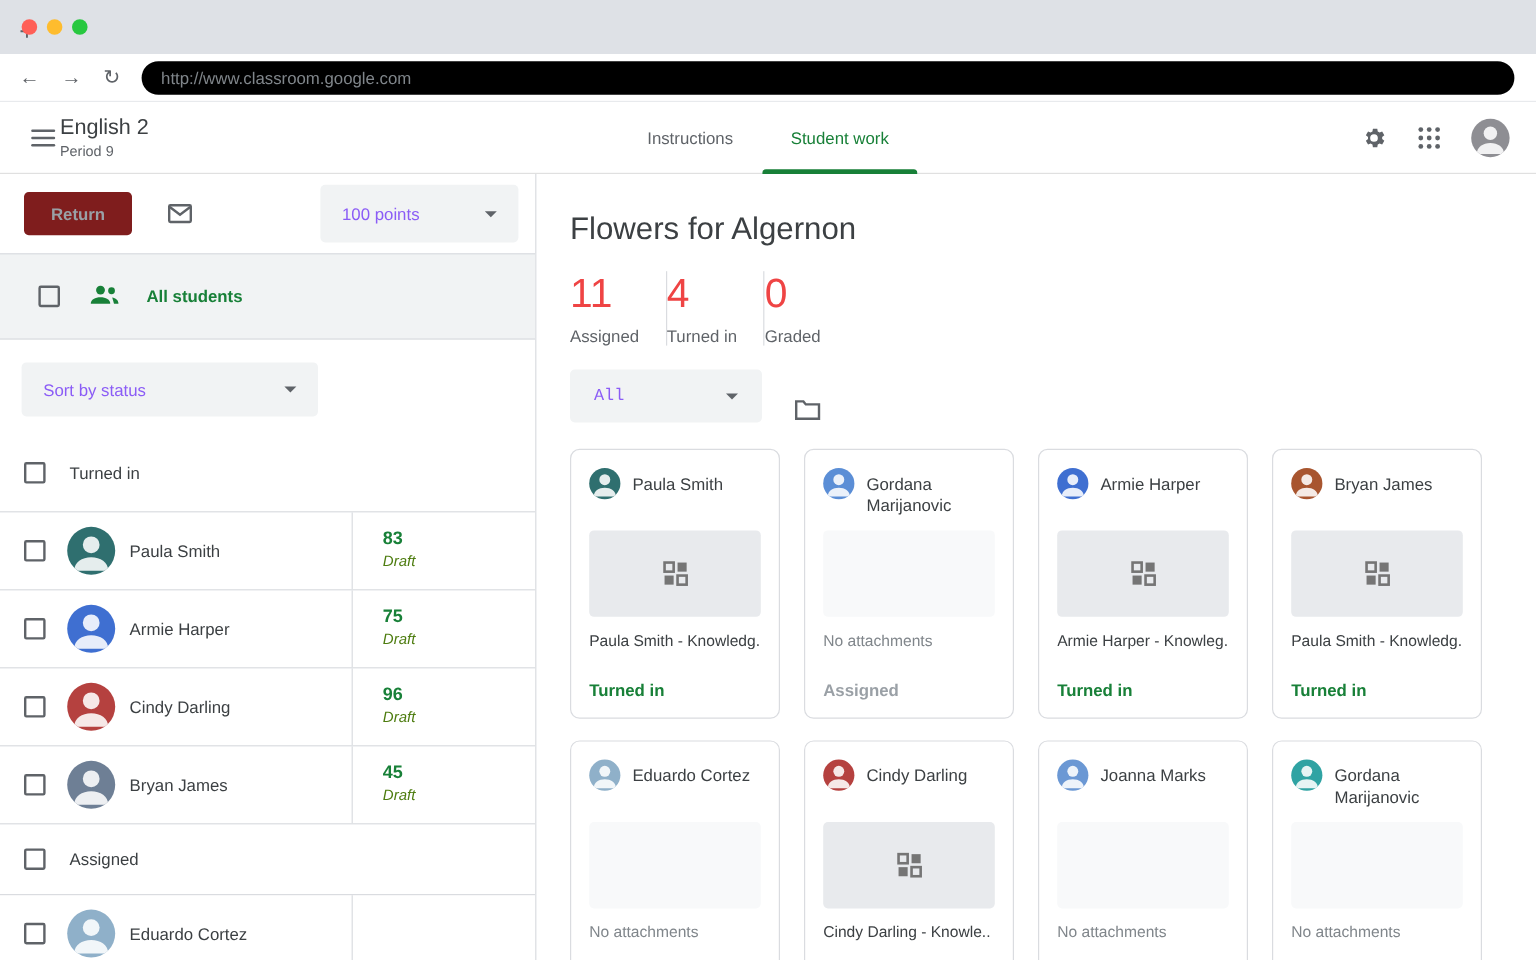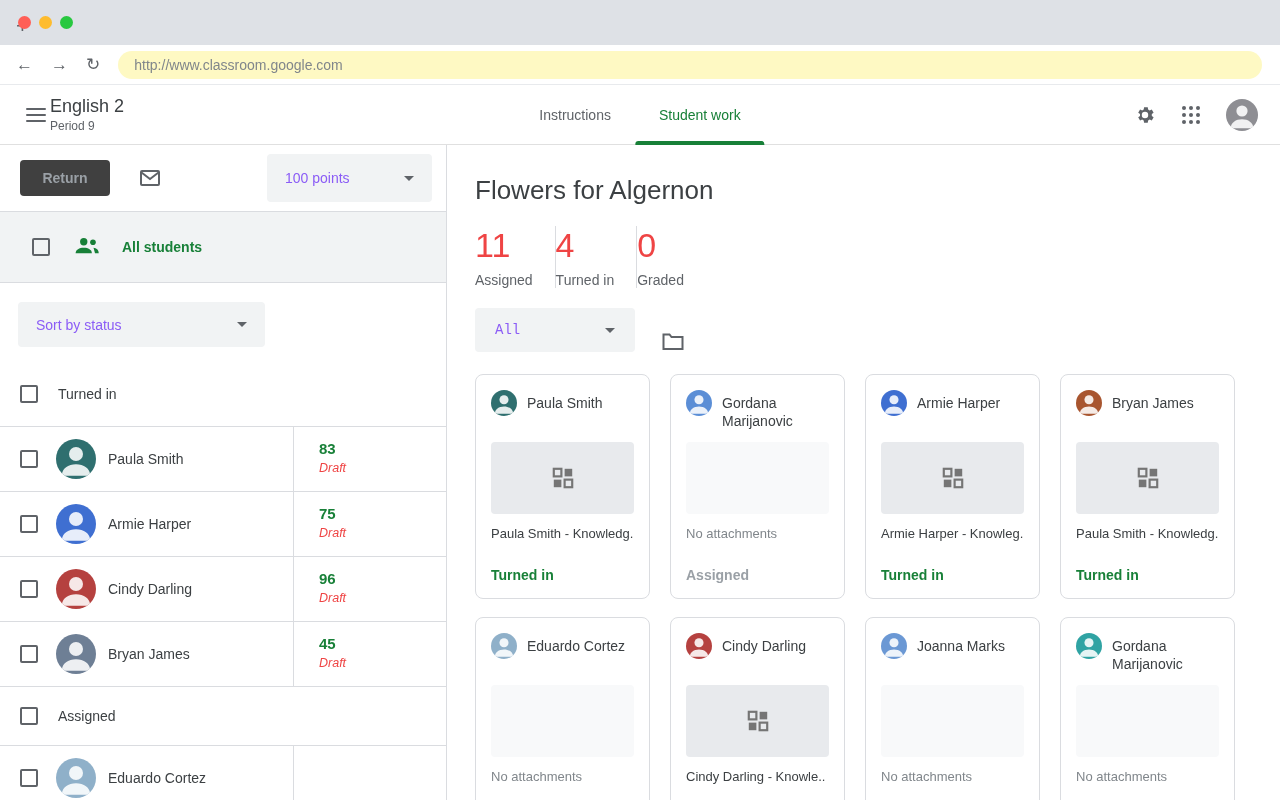--- a/index.html
+++ b/index.html
@@ -12,21 +12,21 @@
   .tl { width:13px; height:13px; border-radius:50%; }
   .tl.red { background:#FF5F57; } .tl.yellow { background:#FEBC2E; } .tl.green { background:#28C840; }
   .btab { margin-left:85px; width:248px; height:37px; background:#fff; border-radius:10px 10px 0 0;
           display:flex; align-items:center; padding:0 12px; gap:10px; }
   .favicon { width:18px; height:18px; border-radius:3px; background:#188038; display:flex; align-items:center; justify-content:center; flex:none; }
   .btab-title { font-size:13px; color:#202124; flex:1; }
   .tab-close { color:#5F6368; font-size:15px; cursor:default; }
   .new-tab { color:#5F6368; font-size:22px; font-weight:300; margin:0 0 6px 16px; }
   .urlbar { height:40px; background:#fff; display:flex; align-items:center; padding:0 18px 0 16px; gap:18px; border-bottom:1px solid #E8EAED; }
   .nav-ic { color:#5F6368; font-size:17px; line-height:1; }
-  .url-pill { flex:1; height:28px; border-radius:14px; background:#fef9c3; display:flex; align-items:center; padding:0 16px; font-size:14px; color:#80868B; }
+  .url-pill { flex:1; height:28px; border-radius:14px; background:#000000; display:flex; align-items:center; padding:0 16px; font-size:14px; color:#80868B; }
 
   
   .appheader { height:60px; border-bottom:1px solid #E0E0E0; display:flex; align-items:center; position:relative; }
   .hamburger { width:20px; margin-left:26px; display:flex; flex-direction:column; gap:4px; }
   .hamburger span { height:2px; background:#5F6368; border-radius:1px; }
   .course { margin-left:4px; }
   .course-title { font-size:18px; color:#3C4043; }
   .course-sub { font-size:12px; color:#5F6368; margin-top:2px; }
   .tabbar { position:absolute; left:50%; transform:translateX(-50%); height:60px; display:flex; }
   .htab { height:60px; display:flex; align-items:center; padding:0 24px; font-size:14px; font-weight:normal; color:#5F6368; position:relative; }
@@ -36,21 +36,21 @@
   .apps-grid { width:18px; height:18px; display:grid; grid-template-columns:repeat(3,1fr); gap:3px; }
   .apps-grid i { width:4px; height:4px; border-radius:50%; background:#5F6368; }
 
   
   .content { display:flex; height:655px; }
   .sidebar { width:447px; flex:none; border-right:1px solid #DADCE0; overflow:hidden; }
   .main { flex:1; overflow:hidden; padding-left:28px; }
 
   
   .sb-toolbar { height:66px; display:flex; align-items:center; padding:0 14px 0 20px; }
-  .return-btn { width:90px; height:36px; background:#404040; border:none; border-radius:4px; color:#9AA0A6; font-size:14px; font-weight:bold; font-family:inherit; }
+  .return-btn { width:90px; height:36px; background:#7f1d1d; border:none; border-radius:4px; color:#9AA0A6; font-size:14px; font-weight:bold; font-family:inherit; }
   .mail-wrap { margin-left:28px; display:flex; }
   .chip { background:#F1F3F4; border-radius:4px; display:flex; align-items:center; font-size:14px; color:#8b5cf6; }
   .points-dd { margin-left:auto; width:165px; height:48px; padding:0 18px; }
   .caret { width:0; height:0; border-left:5px solid transparent; border-right:5px solid transparent; border-top:5px solid #5F6368; margin-left:auto; }
   .checkbox { width:18px; height:18px; border:2px solid #5F6368; border-radius:2px; flex:none; }
   .all-row { height:72px; background:#F1F3F4; border-top:1px solid #DADCE0; border-bottom:1px solid #DADCE0; display:flex; align-items:center; padding-left:32px; }
   .all-row .ppl { margin-left:24px; }
   .all-label { margin-left:22px; color:#188038; font-size:14px; font-weight:bold; }
   .sort-wrap { padding:19px 20px 14px 18px; }
   .sort-dd { width:247px; height:45px; padding:0 18px; }
@@ -59,21 +59,21 @@
   .sec-label { margin-left:20px; font-size:14px; color:#3C4043; }
   .s-row { height:65px; display:flex; align-items:center; padding-left:20px; border-bottom:1px solid #DADCE0; position:relative; }
   .avatar { border-radius:50%; display:flex; align-items:flex-end; justify-content:center; overflow:hidden; flex:none; }
   .avatar svg { width:100%; height:100%; }
   .avatar.lg { width:40px; height:40px; margin-left:18px; }
   .avatar.sm { width:26px; height:26px; }
   .avatar.hd { width:32px; height:32px; }
   .s-name { margin-left:12px; font-size:14px; color:#3C4043; }
   .grade-cell { position:absolute; left:293px; top:0; bottom:0; width:154px; border-left:1px solid #DADCE0; padding:13px 0 0 25px; }
   .grade { color:#188038; font-size:15px; font-weight:bold; }
-  .draft { font-size:12.5px; font-style:italic; color:#ef4444; margin-top:4px; }
+  .draft { font-size:12.5px; font-style:italic; color:#4d7c0f; margin-top:4px; }
 
   
   .a-title { margin-top:30px; font-size:26px; font-weight:normal; color:#3C4043; }
   .stats { margin-top:20px; display:flex; align-items:stretch; }
   .stat { padding-right:22px; }
   .stat-val { font-size:34px; color:#ef4444; }
   .stat-lab { font-size:14px; color:#5F6368; margin-top:7px; }
   .stat-div { width:1px; background:#DADCE0; }
   .filter-row { margin-top:20px; display:flex; align-items:flex-end;font-family:Liberation Mono, monospace; }
   .all-dd { width:160px; height:44px; padding:0 20px; }

